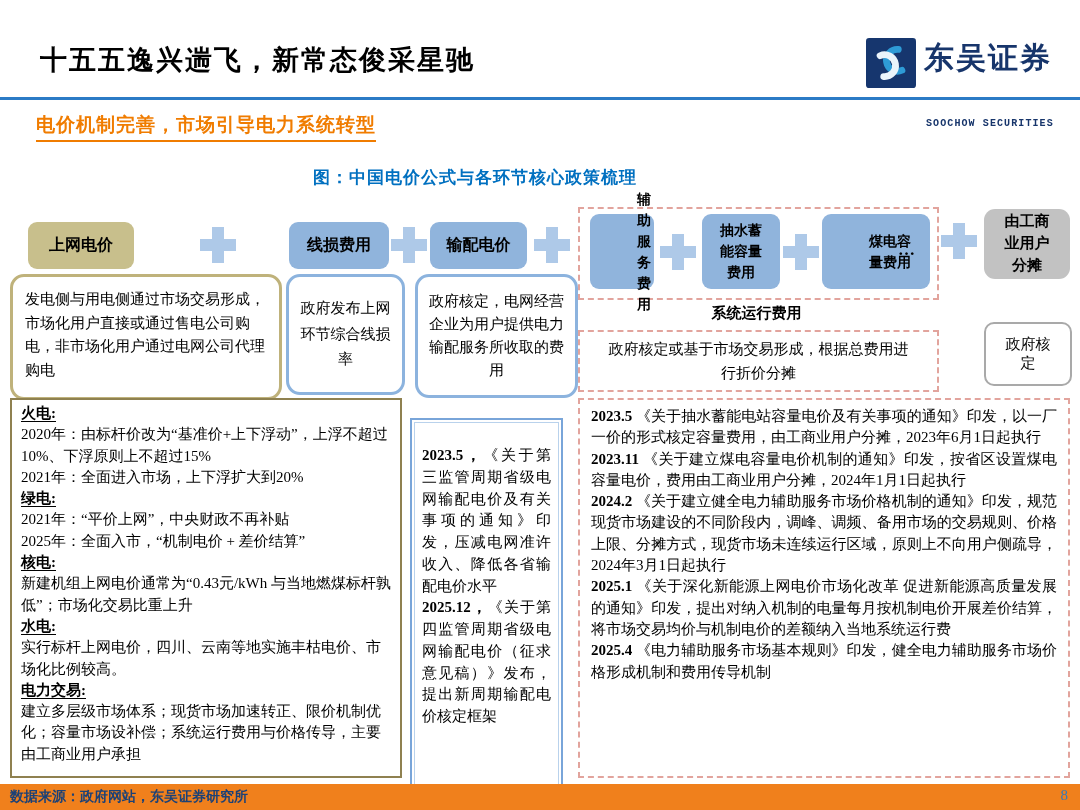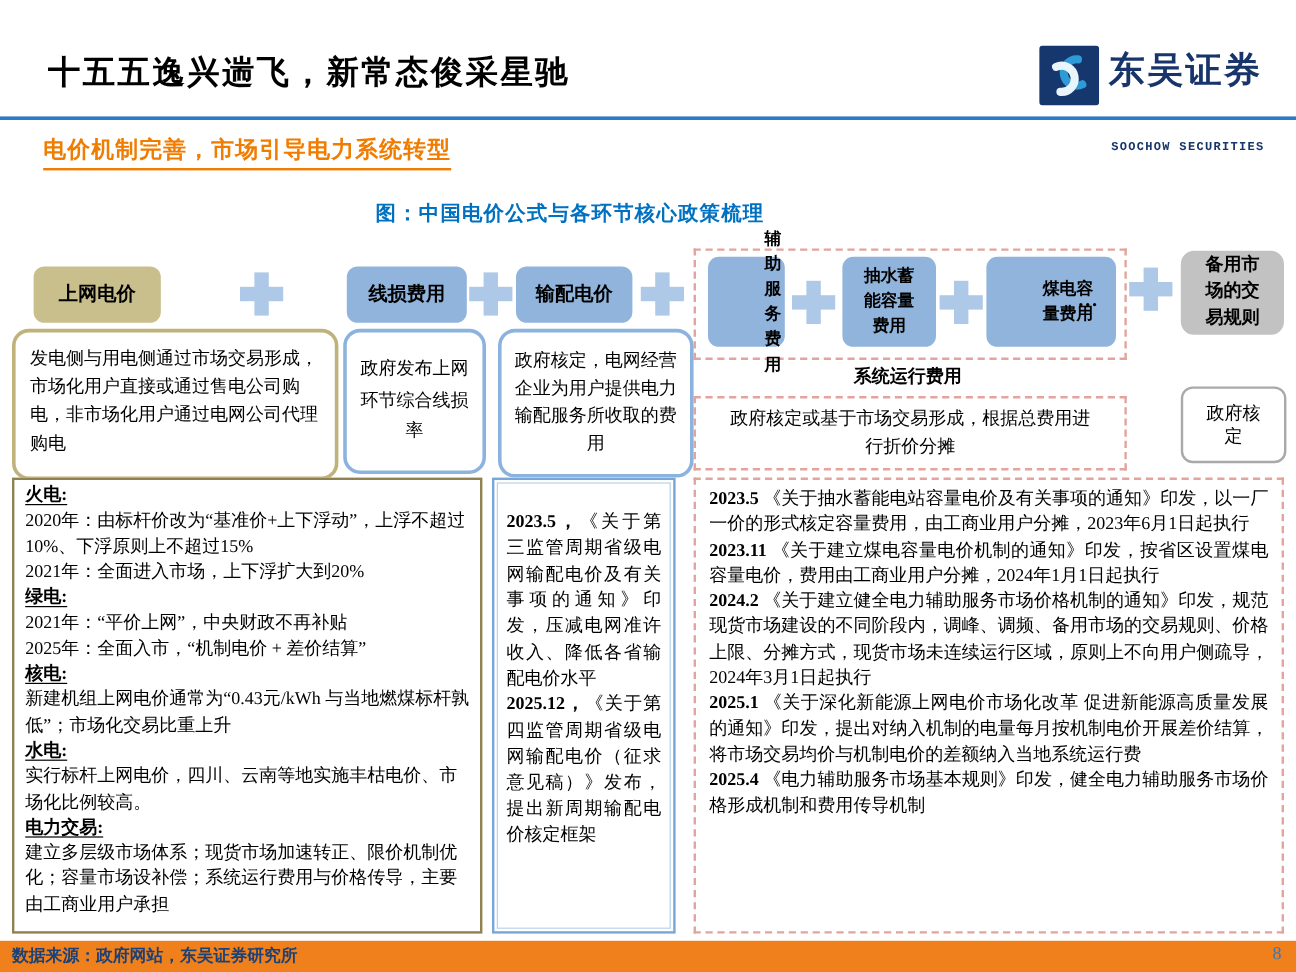--- a/index.html
+++ b/index.html
@@ -45,21 +45,21 @@
   .desc-khaki{border:3px solid #bfb27b;}
   .desc-blue{border:3px solid #8cb3de;}
   .desc-gray{border:2px solid #a9a9a9;border-radius:10px;}
   .vcenter{display:flex;align-items:center;justify-content:center;text-align:center;}
   .sys-label{font-size:15px;font-weight:bold;text-align:center;}
 
   
   .col{font-size:15px;box-sizing:border-box;background:#fff;}
   .col-left{border:2px solid #8f8150;padding:3px 9px 0 9px;line-height:1.42;}
   .sec-h{font-weight:bold;text-decoration:underline;text-underline-offset:3px;}
-  .col-mid-outer{border:2px solid #79a5d9;}
+  .col-mid-outer{border:2px solid #79a5d9;margin-top:20px;}
   .col-mid-inner{position:absolute;left:2px;top:2px;right:2px;bottom:2px;border:1px solid #b9d2ec;
     padding:22px 7px 0 7px;line-height:1.45;text-align:justify;box-sizing:border-box;}
   .col-right{border:2px dashed #e2a49d;padding:6px 11px 0 11px;line-height:1.42;text-align:justify;}
   .date{font-weight:bold;font-family:"Liberation Serif",serif;}
 
   
   .footer{left:0;top:784px;width:1080px;height:26px;background:#f0801c;}
   .footer-src{position:absolute;left:10px;top:4px;font-size:14px;font-weight:bold;color:#1b4177;}
   .footer-page{position:absolute;right:12px;top:3px;font-size:15px;color:#3779b8;}
 </style>
@@ -97,21 +97,21 @@
     <span style="width:45px;">抽水蓄能容量费用</span>
   </div>
   <div class="abs plus" style="left:783px;top:234px;"></div>
   <div class="abs fbox blue f2" style="left:822px;top:214px;width:80px;height:75px;padding-left:28px;">
     <span style="width:46px;">煤电容量费用</span>
   </div>
   <span class="abs ellipsis-dots" style="left:898px;top:240px;">…</span>
   <div class="abs thin-bar" style="left:914px;top:216px;"></div>
   <div class="abs plus" style="left:941px;top:223px;"></div>
   <div class="abs fbox grayb f3" style="left:984px;top:209px;width:86px;height:70px;">
-    <span style="width:51px;">备用市场的交易规则</span>
+    <span style="width:51px;">由工商业用户分摊</span>
   </div>
 
   <div class="abs desc desc-khaki" style="left:10px;top:274px;width:242px;height:98px;padding:11px 12px;line-height:1.58;">发电侧与用电侧通过市场交易形成，市场化用户直接或通过售电公司购电，非市场化用户通过电网公司代理购电</div>
   <div class="abs desc desc-blue vcenter" style="left:286px;top:274px;width:113px;height:115px;line-height:1.7;">
     <span style="width:92px;">政府发布上网环节综合线损率</span>
   </div>
   <div class="abs sys-label" style="left:578px;top:304px;width:357px;">系统运行费用</div>
   <div class="abs desc desc-blue vcenter" style="left:415px;top:274px;width:157px;height:118px;line-height:1.55;">
     <span style="width:140px;">政府核定，电网经营企业为用户提供电力输配服务所收取的费用</span>
   </div>

